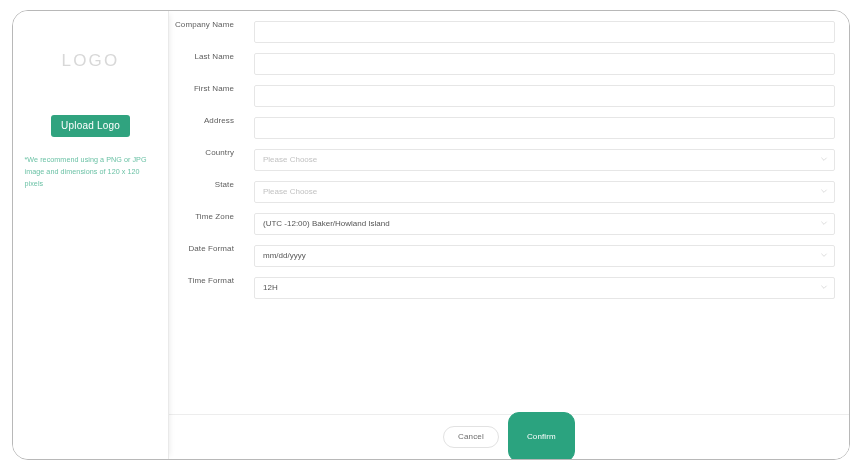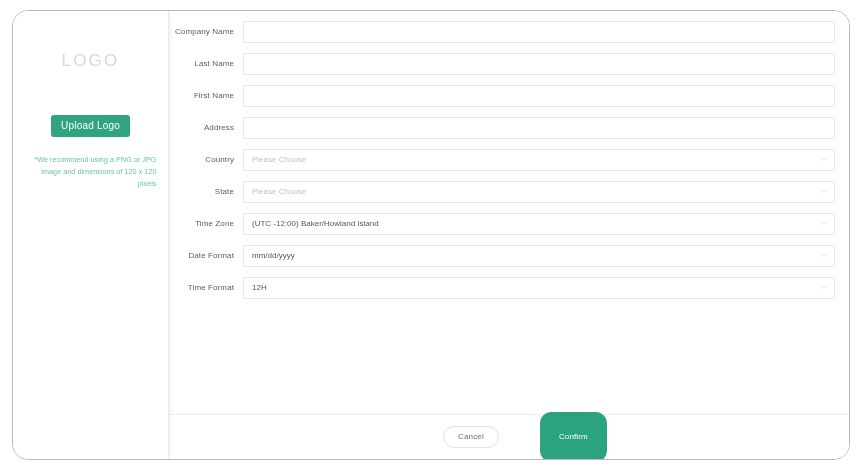--- a/index.html
+++ b/index.html
@@ -62,21 +62,21 @@
     font-size: 10px;
     font-family: "Liberation Sans", sans-serif;
     padding: 6px 10px;
     cursor: pointer;
     line-height: 1;
     letter-spacing: 0.2px;
   }
   .logo-hint {
     margin-top: 17px;
     width: 132px;
-    text-align: right;
+    text-align: left;
     color: #6cc2a6;
     font-size: 7.2px;
     line-height: 1.65;
     letter-spacing: 0.05px;
   }
 
   
   .form-panel {
     flex: 1 1 auto;
     position: relative;
@@ -85,23 +85,24 @@
     background: #ffffff;
   }
   .form-body {
     flex: 1 1 auto;
     padding-top: 9px;
     overflow: hidden;
   }
 
   .field-row {
     display: flex;
-    align-items: center;
+    align-items: flex-start;
     height: 22px;
     margin-bottom: 10px;
+    gap: 11px;
   }
   .field-label {
     width: 74px;
     flex: 0 0 74px;
     text-align: right;
     font-size: 8px;
     color: #5d5d5d;
     padding-right: 9px;
     box-sizing: border-box;
     letter-spacing: 0.1px;
@@ -158,21 +159,20 @@
     background: #ffffff;
   }
   .btn {
     font-size: 8px;
     font-family: "Liberation Sans", sans-serif;
     border-radius: 11px;
     padding: 6px 14px;
     line-height: 1;
     cursor: pointer;
     letter-spacing: 0.15px;
-    margin-left: 32px;
   }
   .btn-cancel {
     background: #ffffff;
     color: #6b6b6b;
     border: 1px solid #e2e2e2;
   }
   .btn-confirm {
     background: #2ba37f;
     color: #ffffff;
     border: 1px solid #2ba37f;

